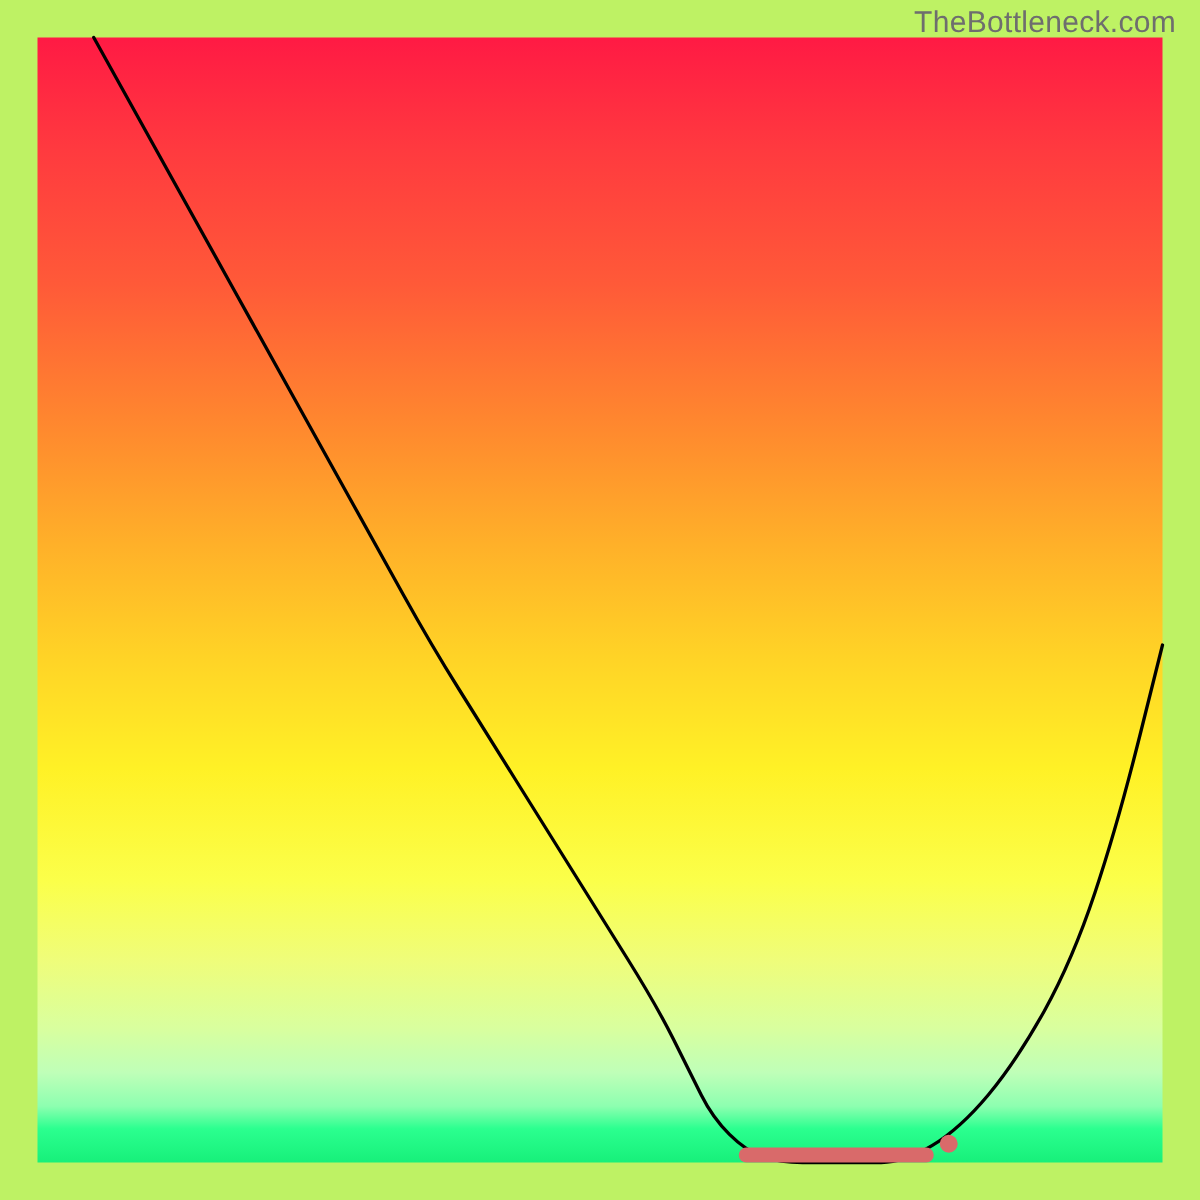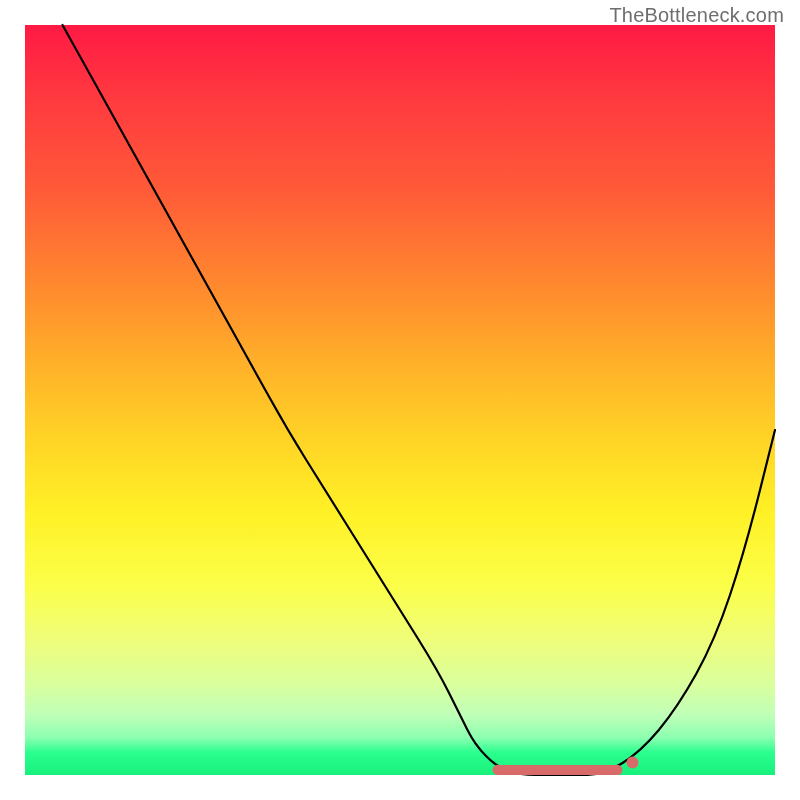--- a/index.html
+++ b/index.html
@@ -8,21 +8,21 @@
     width: 800px;
     height: 800px;
     background: #000;
     overflow: hidden;
     font-family: Arial, Helvetica, sans-serif;
   }
   .outer {
     position: relative;
     width: 800px;
     height: 800px;
-    background: #ffffff;
+    background: #bef264;
   }
   .plot-area {
     position: absolute;
     left: 25px;
     top: 25px;
     width: 750px;
     height: 750px;
     
     background: linear-gradient(to bottom,
       #ff1a44 0%,

